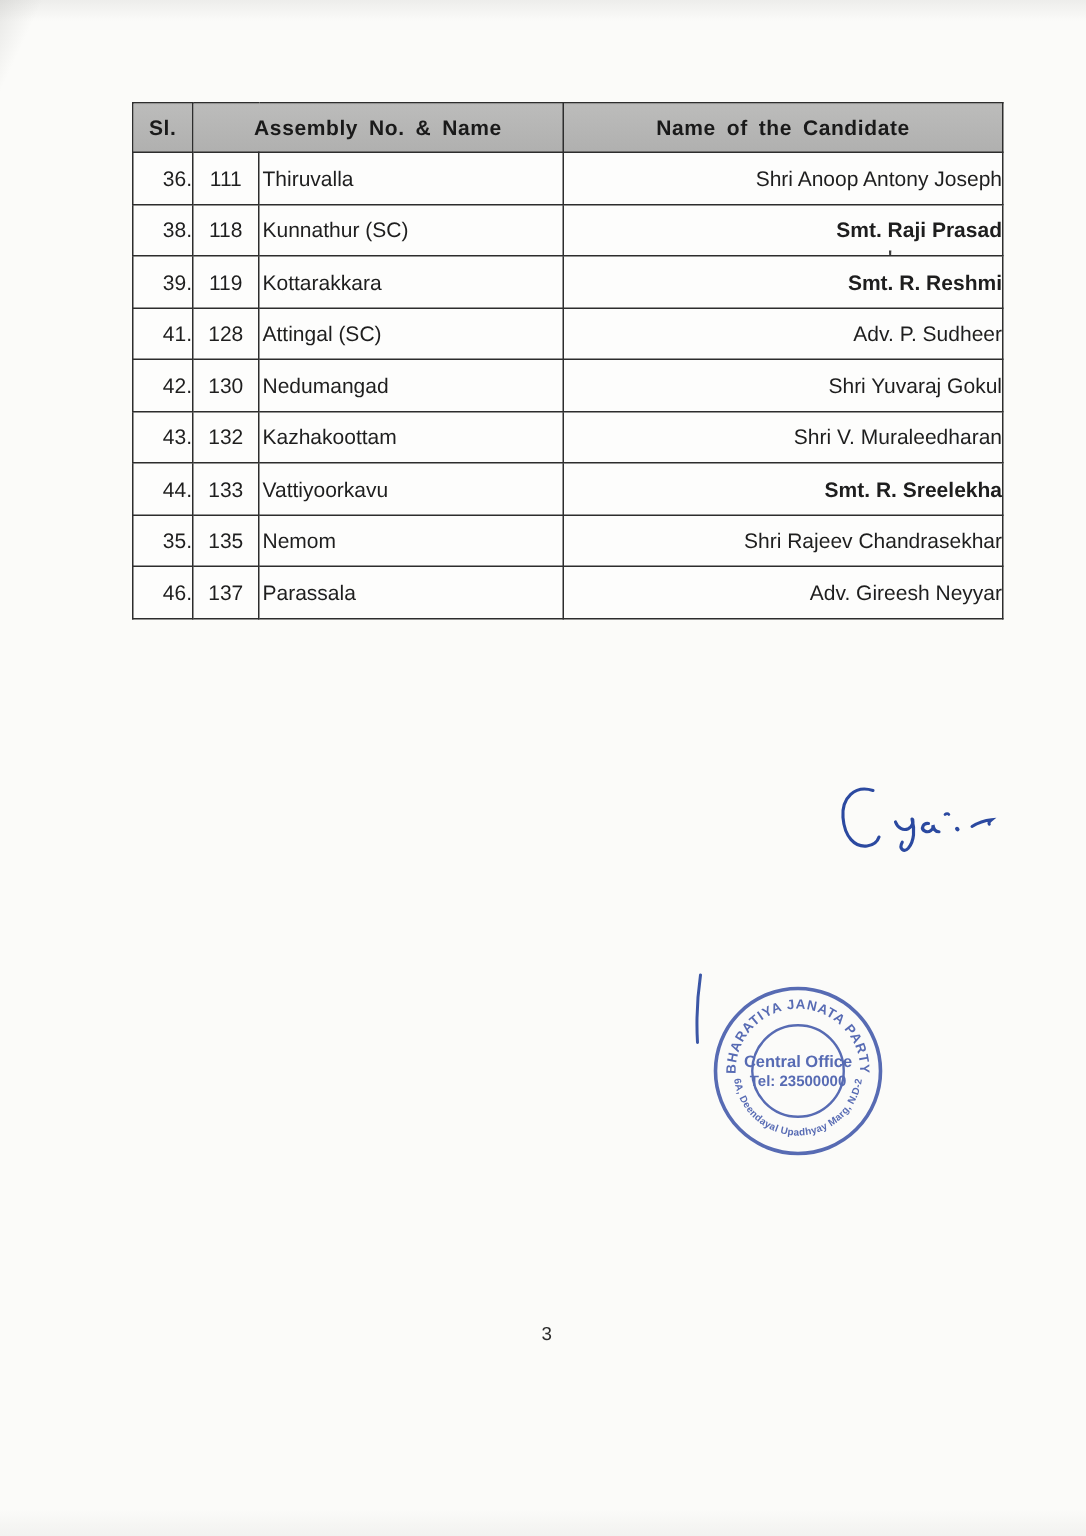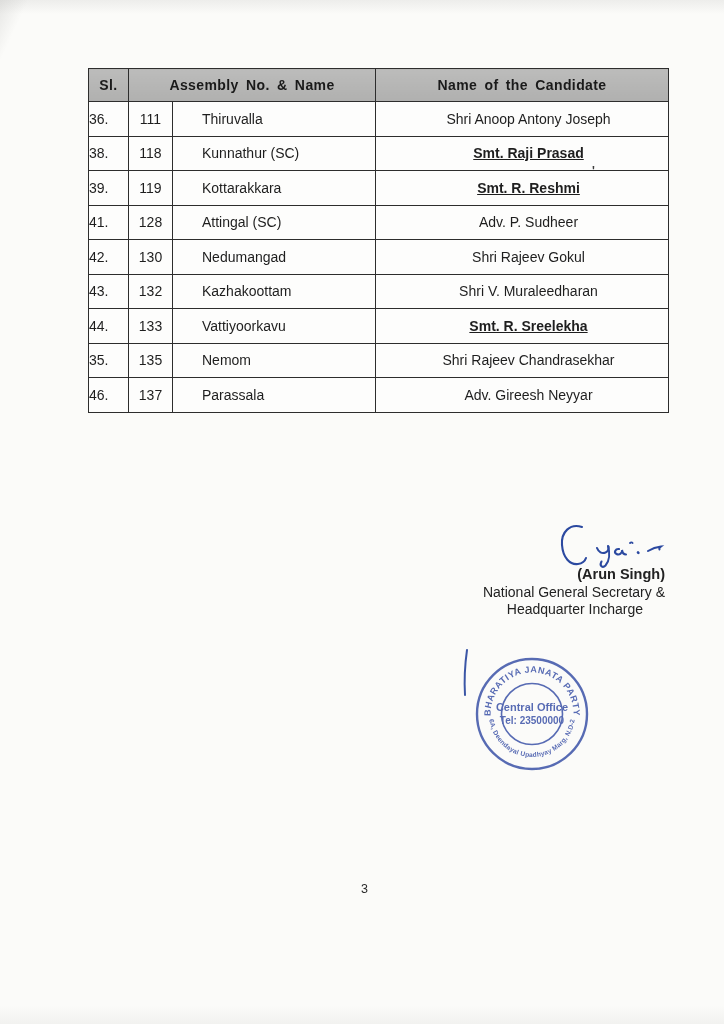--- a/index.html
+++ b/index.html
@@ -45,25 +45,25 @@
   .cand-table thead th {
     background: #b4b4b3;
     background: linear-gradient(180deg, #bcbcbb 0%, #b0b0af 100%);
     height: 33px;
     font-weight: bold;
     color: #1a1a1a;
     letter-spacing: .4px;
     word-spacing: 3px;
   }
   .cand-table tbody td { height: 34.5px; background: #fdfdfc; }
-  .cand-table td.sl   { text-align: left; }
+  .cand-table td.sl   { text-align: right; }
   .cand-table td.no   { text-align: center; }
-  .cand-table td.name { text-align: left; padding-left: 29px; margin-left: 32px; }
-  .cand-table td.cand { text-align: center; padding-left: 13px; }
-  .cand-table td.cand.bold { font-weight: bold; text-decoration: underline; }
+  .cand-table td.name { text-align: left; padding-left: 2px; margin-left: 32px; }
+  .cand-table td.cand { text-align: right; padding-left: 13px; }
+  .cand-table td.cand.bold { font-weight: bold; }
 
   
   .stray-mark {
     position: absolute;
     left: 592px;
     top: 164px;
     font-size: 12px;
     color: #3c3c3c;
     font-weight: bold;
   }
@@ -157,21 +157,21 @@
       <td class="sl">41.</td>
       <td class="no">128</td>
       <td class="name">Attingal (SC)</td>
       <td class="cand">Adv. P. Sudheer</td>
     </tr>
 
     <tr>
       <td class="sl">42.</td>
       <td class="no">130</td>
       <td class="name">Nedumangad</td>
-      <td class="cand">Shri Rajeev Gokul</td>
+      <td class="cand">Shri Yuvaraj Gokul</td>
     </tr>
 
     <tr>
       <td class="sl">43.</td>
       <td class="no">132</td>
       <td class="name">Kazhakoottam</td>
       <td class="cand">Shri V. Muraleedharan</td>
     </tr>
 
     <tr>
@@ -205,25 +205,20 @@
       <path d="M 26 7 C 14 3, 5 12, 6 25 C 7 38, 14 45, 22 44 C 26 43.5, 29 41, 30 38"></path>
       <path d="M 41 28 c 1.5 4, 5 6, 8.5 4.5 c 2.5 -1.2, 3.5 -4, 3 -6"></path>
       <path d="M 52 26 c 2 7, 1.5 15, -2.5 19.5 c -2.8 3, -6.5 0.5, -4 -4"></path>
       <path d="M 63 29 c -3.5 -0.5, -5.5 3.5, -2.5 5 c 3 1.5, 6 -1, 5.5 -4 c 0.3 2.5, 1.5 4.5, 4 4.5"></path>
       <path d="M 74 23 c 0.8 -0.8, 2 -0.8, 2.6 0" stroke-width="1.8"></path>
       <path d="M 82 32.5 l 0.4 0.4" stroke-width="2.6"></path>
       <path d="M 92 31 c 4 -2.5, 8 -4, 13 -4.5 c -1.5 1.2, -2 2.2, -1.5 3" stroke-width="2"></path>
     </g>
   </svg>
 
-  <div class="sig-text">
-    <div class="sig-name">(Arun Singh)</div>
-    <div class="sig-title1">National General Secretary &amp;</div>
-    <div class="sig-title2">Headquarter Incharge</div>
-  </div>
 
   <svg class="stamp" viewBox="0 0 160 150">
     <defs>
       <path id="arcTop" d="M 35.5 74 A 41.5 41.5 0 1 1 118.5 74"></path>
       <path id="arcBottom" d="M 34 74 A 43 43 0 0 0 120 74"></path>
     </defs>
 
     <path d="M 12 10 C 10 24, 9 38, 10 55" stroke="#2b49a0" stroke-width="2" fill="none" stroke-linecap="round"></path>
     <g stroke="#4a5fae" fill="none">
       <circle cx="77" cy="74" r="55" stroke-width="2.4"></circle>

